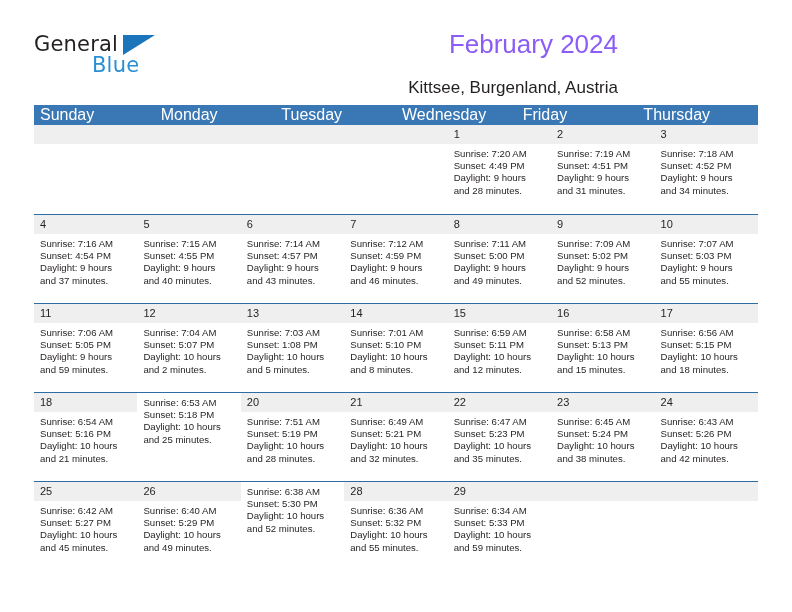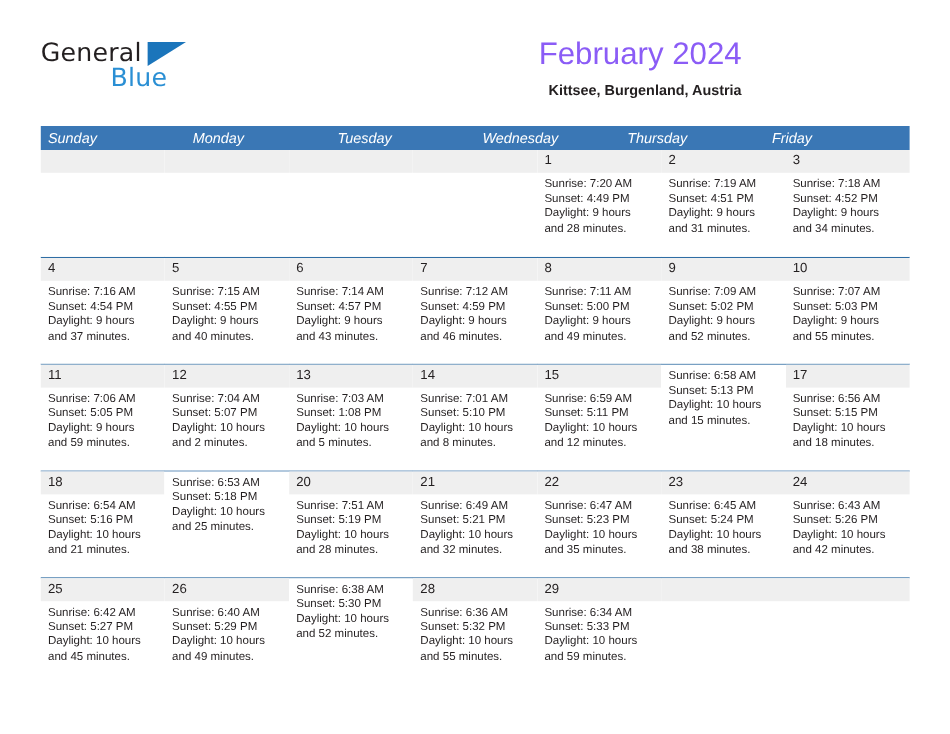--- a/index.html
+++ b/index.html
@@ -73,23 +73,23 @@
     text-align: right;
   }
   .cal-title {
     font-size: 26px;
     font-weight: 400;
     color: #8b5cf6;
     line-height: 32px;
     white-space: nowrap;
   }
   .cal-subtitle {
-    margin-top: 7px;
-    font-size: 12px;
-    font-weight: 700;
+    margin-top: 20px;
+    font-size: 17px;
+    font-weight: 400;
     color: #231f20;
     line-height: 16px;
     white-space: nowrap;
   }
 
   
   .calendar {
     position: absolute;
     left: 34px;
     top: 105px;
@@ -97,26 +97,25 @@
   }
   .weekday-row {
     display: flex;
     background: #3a77b5;
     height: 20px;
   }
   .weekday {
     flex: 1 1 0;
     min-width: 0;
     color: #ffffff;
-    font-size: 12px;
+    font-size: 16px;
     line-height: 20px;
     padding-left: 6px;
     box-sizing: border-box;
     white-space: nowrap;
-    font-style: italic;
   }
   .week {
     display: flex;
     border-top: 1.4px solid #2e6da4;
     height: 89px;
     box-sizing: border-box;
     background: #ffffff;
   }
   .week:first-of-type {
     border-top: none;
@@ -169,22 +168,22 @@
     </div>
 
   </div>
 
   <div class="calendar">
     <div class="weekday-row" id="weekday-row">
         <div class="weekday">Sunday</div>
         <div class="weekday">Monday</div>
         <div class="weekday">Tuesday</div>
         <div class="weekday">Wednesday</div>
+        <div class="weekday">Friday</div>
         <div class="weekday">Thursday</div>
-        <div class="weekday">Friday</div>
       </div>
     <div id="weeks-container">
         <div class="week">
           <div class="day-cell empty">
             <div class="day-band">
               <div class="day-num"></div>
             </div>
             <div class="day-lines"></div>
           </div>
           <div class="day-cell empty">
@@ -368,20 +367,23 @@
               <div class="day-num">15</div>
             </div>
             <div class="day-lines">
               <div class="day-line">Sunrise: 6:59 AM</div>
               <div class="day-line">Sunset: 5:11 PM</div>
               <div class="day-line">Daylight: 10 hours</div>
               <div class="day-line">and 12 minutes.</div>
             </div>
           </div>
           <div class="day-cell">
+            <div class="day-band">
+              <div class="day-num">16</div>
+            </div>
             <div class="day-lines">
               <div class="day-line">Sunrise: 6:58 AM</div>
               <div class="day-line">Sunset: 5:13 PM</div>
               <div class="day-line">Daylight: 10 hours</div>
               <div class="day-line">and 15 minutes.</div>
             </div>
           </div>
           <div class="day-cell">
             <div class="day-band">
               <div class="day-num">17</div>

